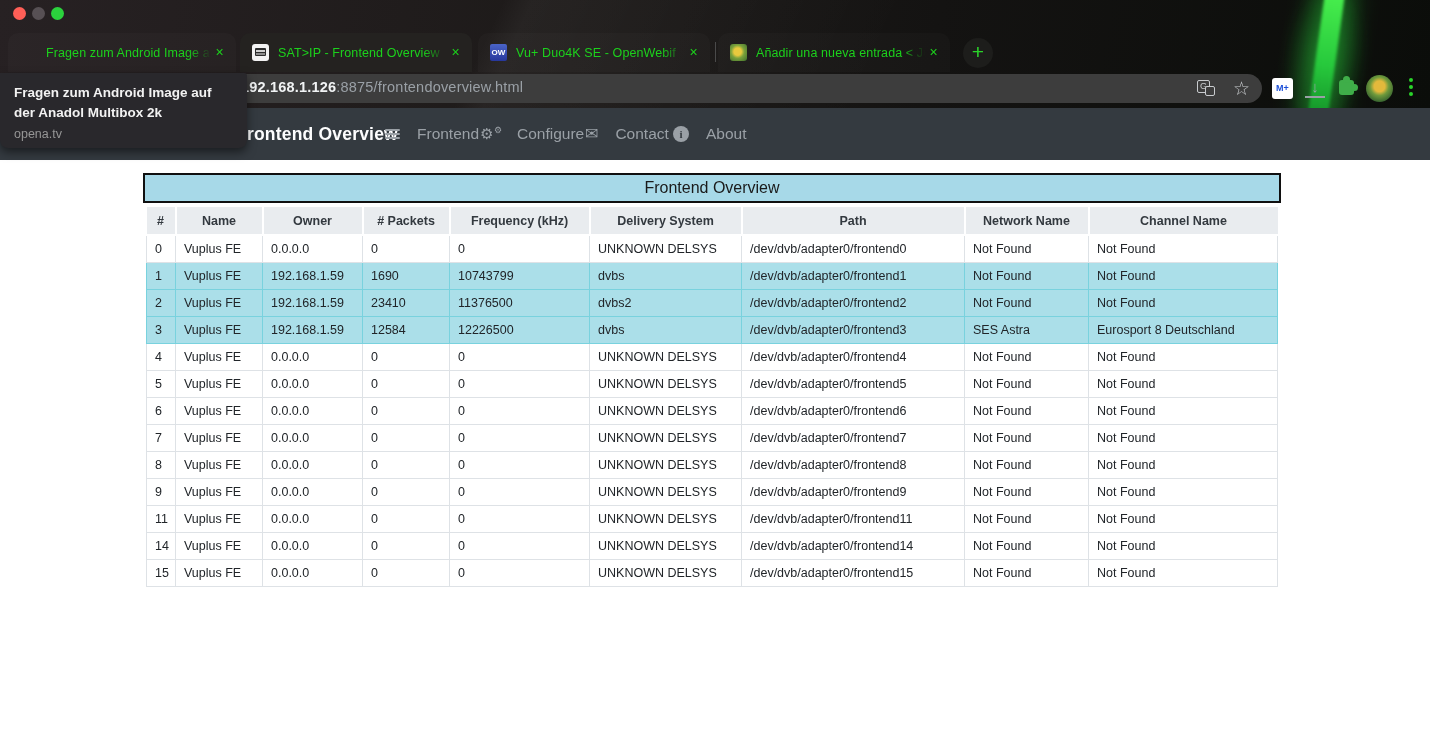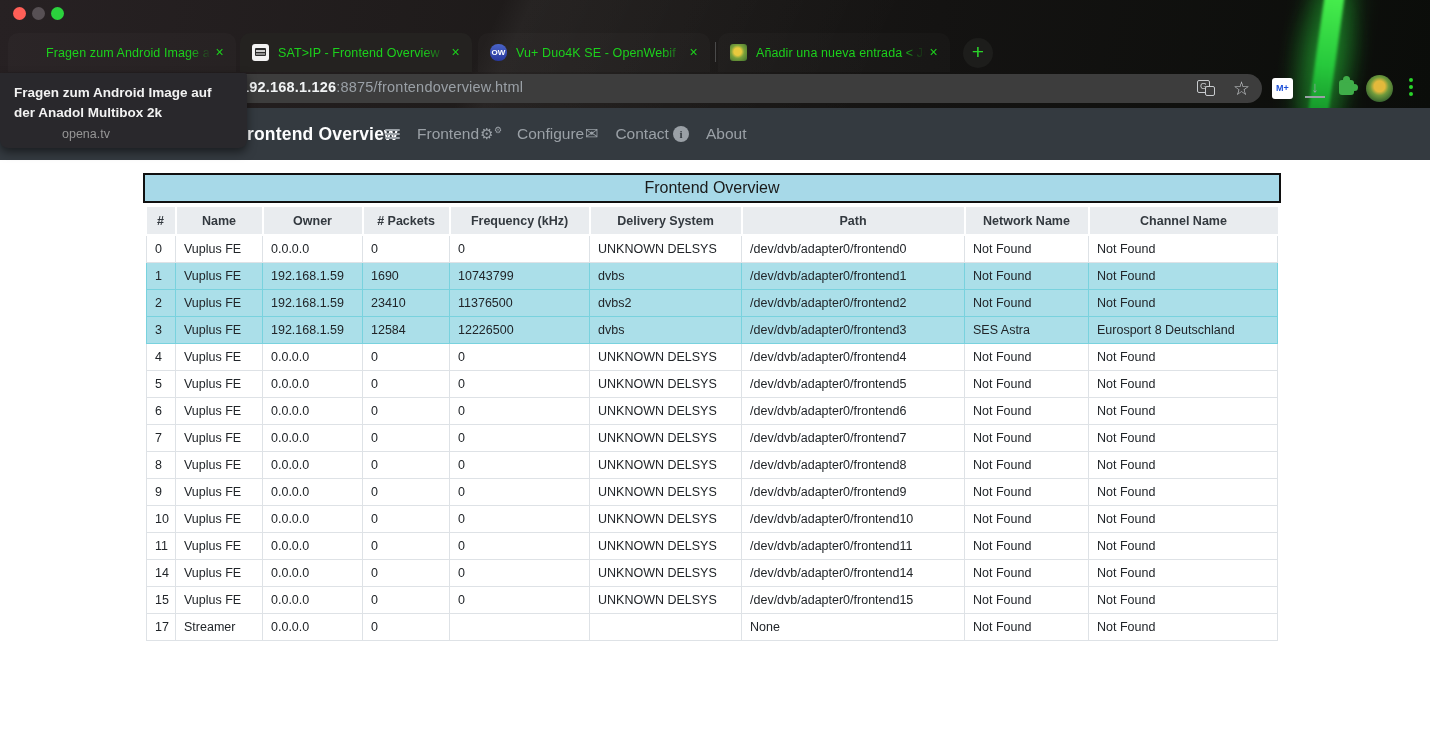--- a/index.html
+++ b/index.html
@@ -29,21 +29,21 @@
   .tab.active { background:#242220; }
   .tab-title { flex:1; overflow:hidden; white-space:nowrap; font-size:12.5px; color:#1cd11c; margin-left:9px; letter-spacing:.1px;
     -webkit-mask-image:linear-gradient(90deg,#000 86%,transparent); mask-image:linear-gradient(90deg,#000 86%,transparent); }
   .tab-close { width:17px; height:17px; border-radius:4px; color:#1cd11c; font-size:14px; line-height:16px; text-align:center; flex:0 0 auto; cursor:default; }
   .tab-sep { position:absolute; top:42px; width:1px; height:20px; background:#4a4a4a; }
   .favicon { width:17px; height:17px; flex:0 0 auto; position:relative; }
   .fav-eye { width:16px; height:11px; margin-top:3px; border-radius:50% / 60%; background:radial-gradient(circle at 50% 45%, #0d2b33 0 24%, #54939b 25% 70%, #2e5a63 100%); }
   .fav-satip { width:17px; height:17px; background:#f2f2f2; border-radius:3px; }
   .fav-satip::before { content:""; position:absolute; left:3px; top:4px; width:11px; height:8px; background:#2b2b2b; border-radius:1px; }
   .fav-satip::after { content:""; position:absolute; left:4px; top:6px; width:9px; height:2px; background:#cfcfcf; box-shadow:0 3px 0 #8a8a8a; }
-  .fav-ow { width:17px; height:17px; background:linear-gradient(180deg,#4a64c8,#27379b); border-radius:8px; color:#fff; font-size:8px; font-weight:bold; text-align:center; line-height:17px; }
+  .fav-ow { width:17px; height:17px; background:linear-gradient(180deg,#4a64c8,#27379b); border-radius:2px; color:#fff; font-size:8px; font-weight:bold; text-align:center; line-height:17px; }
   .fav-photo { width:17px; height:17px; border-radius:3px; background:radial-gradient(circle at 45% 45%, #e8c93e 0 28%, #7aa13c 50%, #3c6d2a 100%); }
   .newtab-btn { position:absolute; left:963px; top:38px; width:30px; height:30px; border-radius:50%; background:#1d1d1b; color:#2ad42a; font-size:21px; line-height:28px; text-align:center; }
 
   
   .urlbar { position:absolute; left:22px; top:74px; width:1240px; height:29px; border-radius:15px; background:#3d3d3d; }
   .url-text { position:absolute; left:219px; top:5px; font-size:14.5px; letter-spacing:.2px; white-space:nowrap; }
   .url-host { color:#f1f3f4; font-weight:bold; }
   .url-rest { color:#9aa0a6; }
   .pill-icon { position:absolute; top:4px; width:21px; height:21px; color:#c8cbce; }
   .icon-translate { left:1175px; }
@@ -82,21 +82,21 @@
   .ftable th { height:28px; background:#e9ecef; color:#33393f; font-size:12.5px; font-weight:bold; text-align:center;
     border-left:2px solid #fff; border-bottom:2px solid #fff; }
   .ftable th:first-child { border-left:none; }
   .ftable td { height:27px; padding:0 8px; border:1px solid #dee2e6; white-space:nowrap; overflow:hidden; }
   .ftable tr.hl td { background:#abdfe9; border-color:#79d2de; }
 
   
   .tooltip { position:absolute; left:0; top:73px; width:247px; height:75px; background:#29282c; z-index:50;
     border-radius:0 3px 8px 8px; padding:10px 14px; box-shadow:0 4px 10px rgba(0,0,0,.5); }
   .tooltip .tt-title { color:#f2f2f2; font-size:13.5px; font-weight:bold; line-height:20px; }
-  .tooltip .tt-domain { color:#969696; font-size:12.5px; margin-top:4px;margin-left:48px; }
+  .tooltip .tt-domain { color:#969696; font-size:12.5px; margin-top:4px; }
 </style>
 </head>
 <body>
 
 <div class="window">
 
   <div class="chrome">
     <div class="chrome-sheen"></div>
     <div class="streak-glow"></div>
     <div class="streak"></div>
@@ -306,31 +306,20 @@
             <td>Vuplus FE</td>
             <td>0.0.0.0</td>
             <td>0</td>
             <td>0</td>
             <td>UNKNOWN DELSYS</td>
             <td>/dev/dvb/adapter0/frontend9</td>
             <td>Not Found</td>
             <td>Not Found</td>
           </tr>
           <tr>
-            <td>10</td>
-            <td>Vuplus FE</td>
-            <td>0.0.0.0</td>
-            <td>0</td>
-            <td>0</td>
-            <td>UNKNOWN DELSYS</td>
-            <td>/dev/dvb/adapter0/frontend10</td>
-            <td>Not Found</td>
-            <td>Not Found</td>
-          </tr>
-          <tr>
             <td>11</td>
             <td>Vuplus FE</td>
             <td>0.0.0.0</td>
             <td>0</td>
             <td>0</td>
             <td>UNKNOWN DELSYS</td>
             <td>/dev/dvb/adapter0/frontend11</td>
             <td>Not Found</td>
             <td>Not Found</td>
           </tr>
@@ -346,31 +335,20 @@
             <td>Not Found</td>
           </tr>
           <tr>
             <td>15</td>
             <td>Vuplus FE</td>
             <td>0.0.0.0</td>
             <td>0</td>
             <td>0</td>
             <td>UNKNOWN DELSYS</td>
             <td>/dev/dvb/adapter0/frontend15</td>
-            <td>Not Found</td>
-            <td>Not Found</td>
-          </tr>
-          <tr>
-            <td>17</td>
-            <td>Streamer</td>
-            <td>0.0.0.0</td>
-            <td>0</td>
-            <td></td>
-            <td></td>
-            <td>None</td>
             <td>Not Found</td>
             <td>Not Found</td>
           </tr>
         </tbody>
     </table>
   </div>
 
   <div class="tooltip">
     <div class="tt-title">Fragen zum Android Image auf</div>
     <div class="tt-title">der Anadol Multibox 2k</div>

